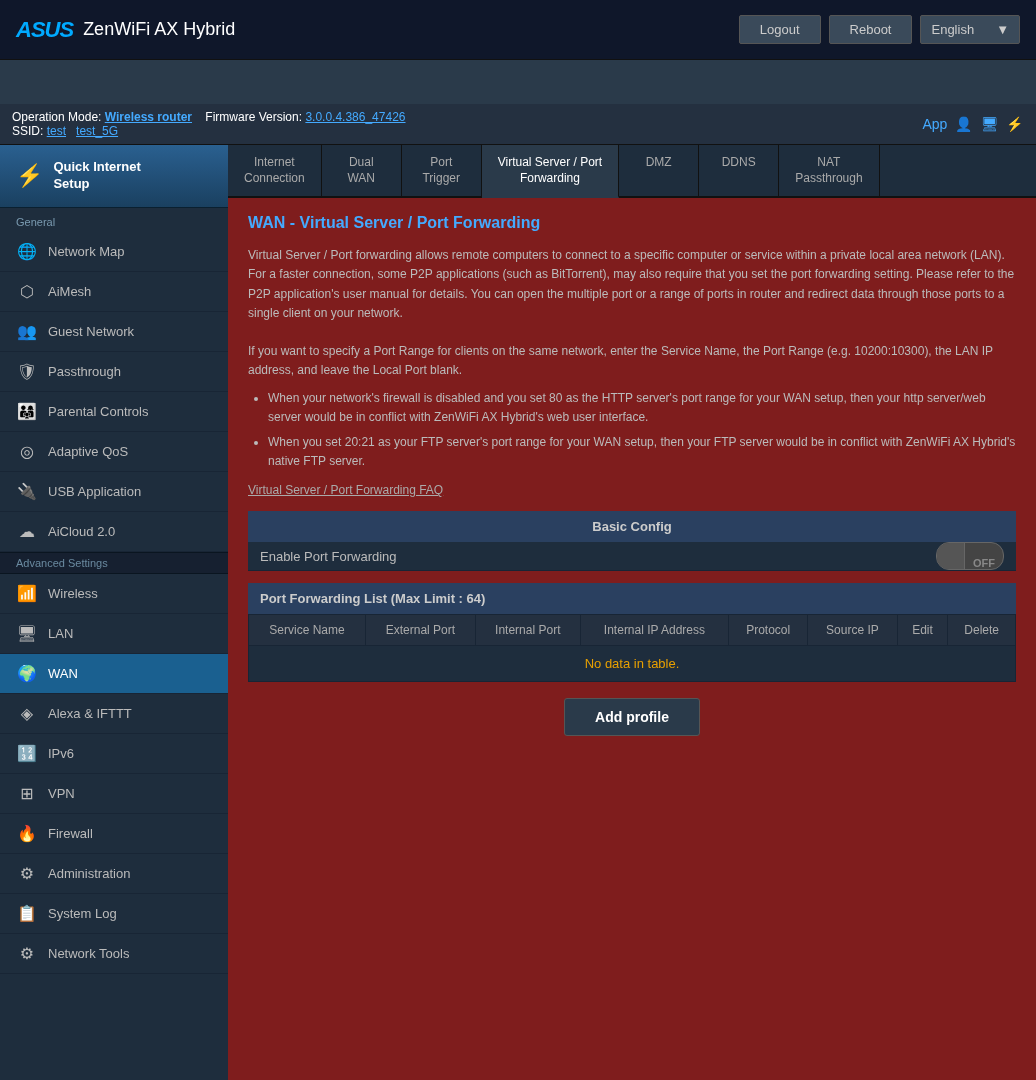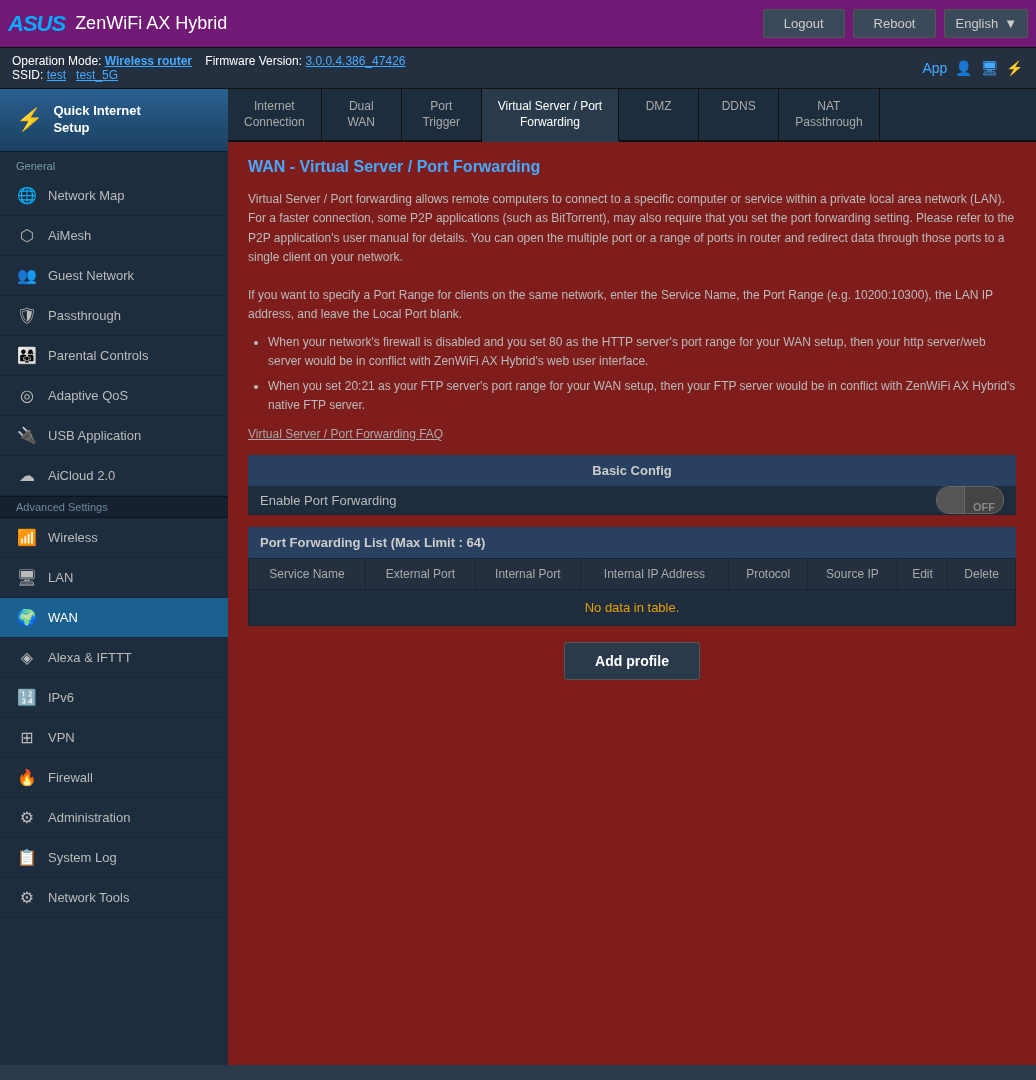--- a/index.html
+++ b/index.html
@@ -7,25 +7,25 @@
       font-family: Arial, sans-serif;
       font-size: 13px;
       background: #2a3a4a;
       width: 1036px;
       min-height: 1080px;
       color: #ccc;
     }
 
     
     .header {
-      background: #701a75;
-      display: flex;
-      align-items: center;
-      padding: 8px 8px;
-      height: 48px;
+      background: #0f172a;
+      display: flex;
+      align-items: center;
+      padding: 8px 16px;
+      height: 60px;
       border-bottom: 1px solid #111;
     }
     .logo-area {
       display: flex;
       align-items: center;
       gap: 10px;
       flex: 1;
     }
     .logo-asus {
       color: #00aaff;
@@ -55,33 +55,34 @@
     }
     .lang-select {
       background: #3a4a5a;
       color: #ccc;
       border: 1px solid #555;
       padding: 6px 10px;
       font-size: 13px;
       cursor: pointer;
       display: flex;
       align-items: flex-end;
-      gap: 6px;
+      gap: 22px;
       border-radius: 2px;
     }
 
     
     .info-bar {
       background: #243040;
       padding: 6px 12px;
       display: flex;
       justify-content: space-between;
       align-items: center;
       border-bottom: 1px solid #111;
       font-size: 12px;
+      margin-top: 44px;
     }
     .info-left { color: #aaa; }
     .info-left span { color: #fff; }
     .info-left a { color: #4af; text-decoration: underline; cursor: pointer; }
     .info-icons { display: flex; gap: 8px; align-items: center; color: #4af; }
     .info-icons span { font-size: 14px; cursor: pointer; }
 
     
     .main-layout {
       display: flex;

